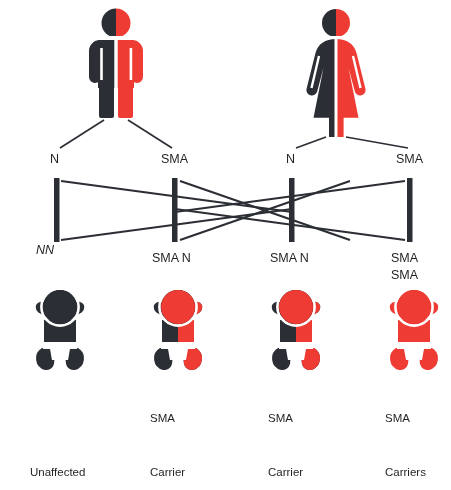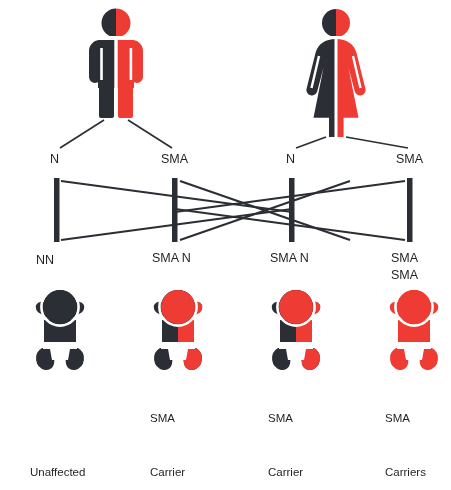--- a/index.html
+++ b/index.html
@@ -234,21 +234,21 @@
       <circle cx="414" cy="307" r="18.6" fill="none" stroke="#ffffff" stroke-width="2.6"></circle>
       <circle cx="414" cy="307" r="17" fill="#ee3b33"></circle>
     </g>
   </svg>
 
   <div class="txt allele-label" style="left:50px; top:153px;">N</div>
   <div class="txt allele-label" style="left:161px; top:153px;">SMA</div>
   <div class="txt allele-label" style="left:286px; top:153px;">N</div>
   <div class="txt allele-label" style="left:396px; top:153px;">SMA</div>
 
-  <div class="txt genotype-label" style="left:36px; top:254px;">NN</div>
+  <div class="txt genotype-label" style="left:36px; top:244px;font-style:italic;">NN</div>
   <div class="txt genotype-label" style="left:152px; top:252px;">SMA N</div>
   <div class="txt genotype-label" style="left:270px; top:252px;">SMA N</div>
   <div class="txt genotype-label" style="left:391px; top:252px;">SMA</div>
   <div class="txt genotype-label" style="left:391px; top:269px;">SMA</div>
 
   <div class="outcome-block" style="left:30px; top:392px;">
     <div></div>
     <div>Unaffected</div>
     
     

